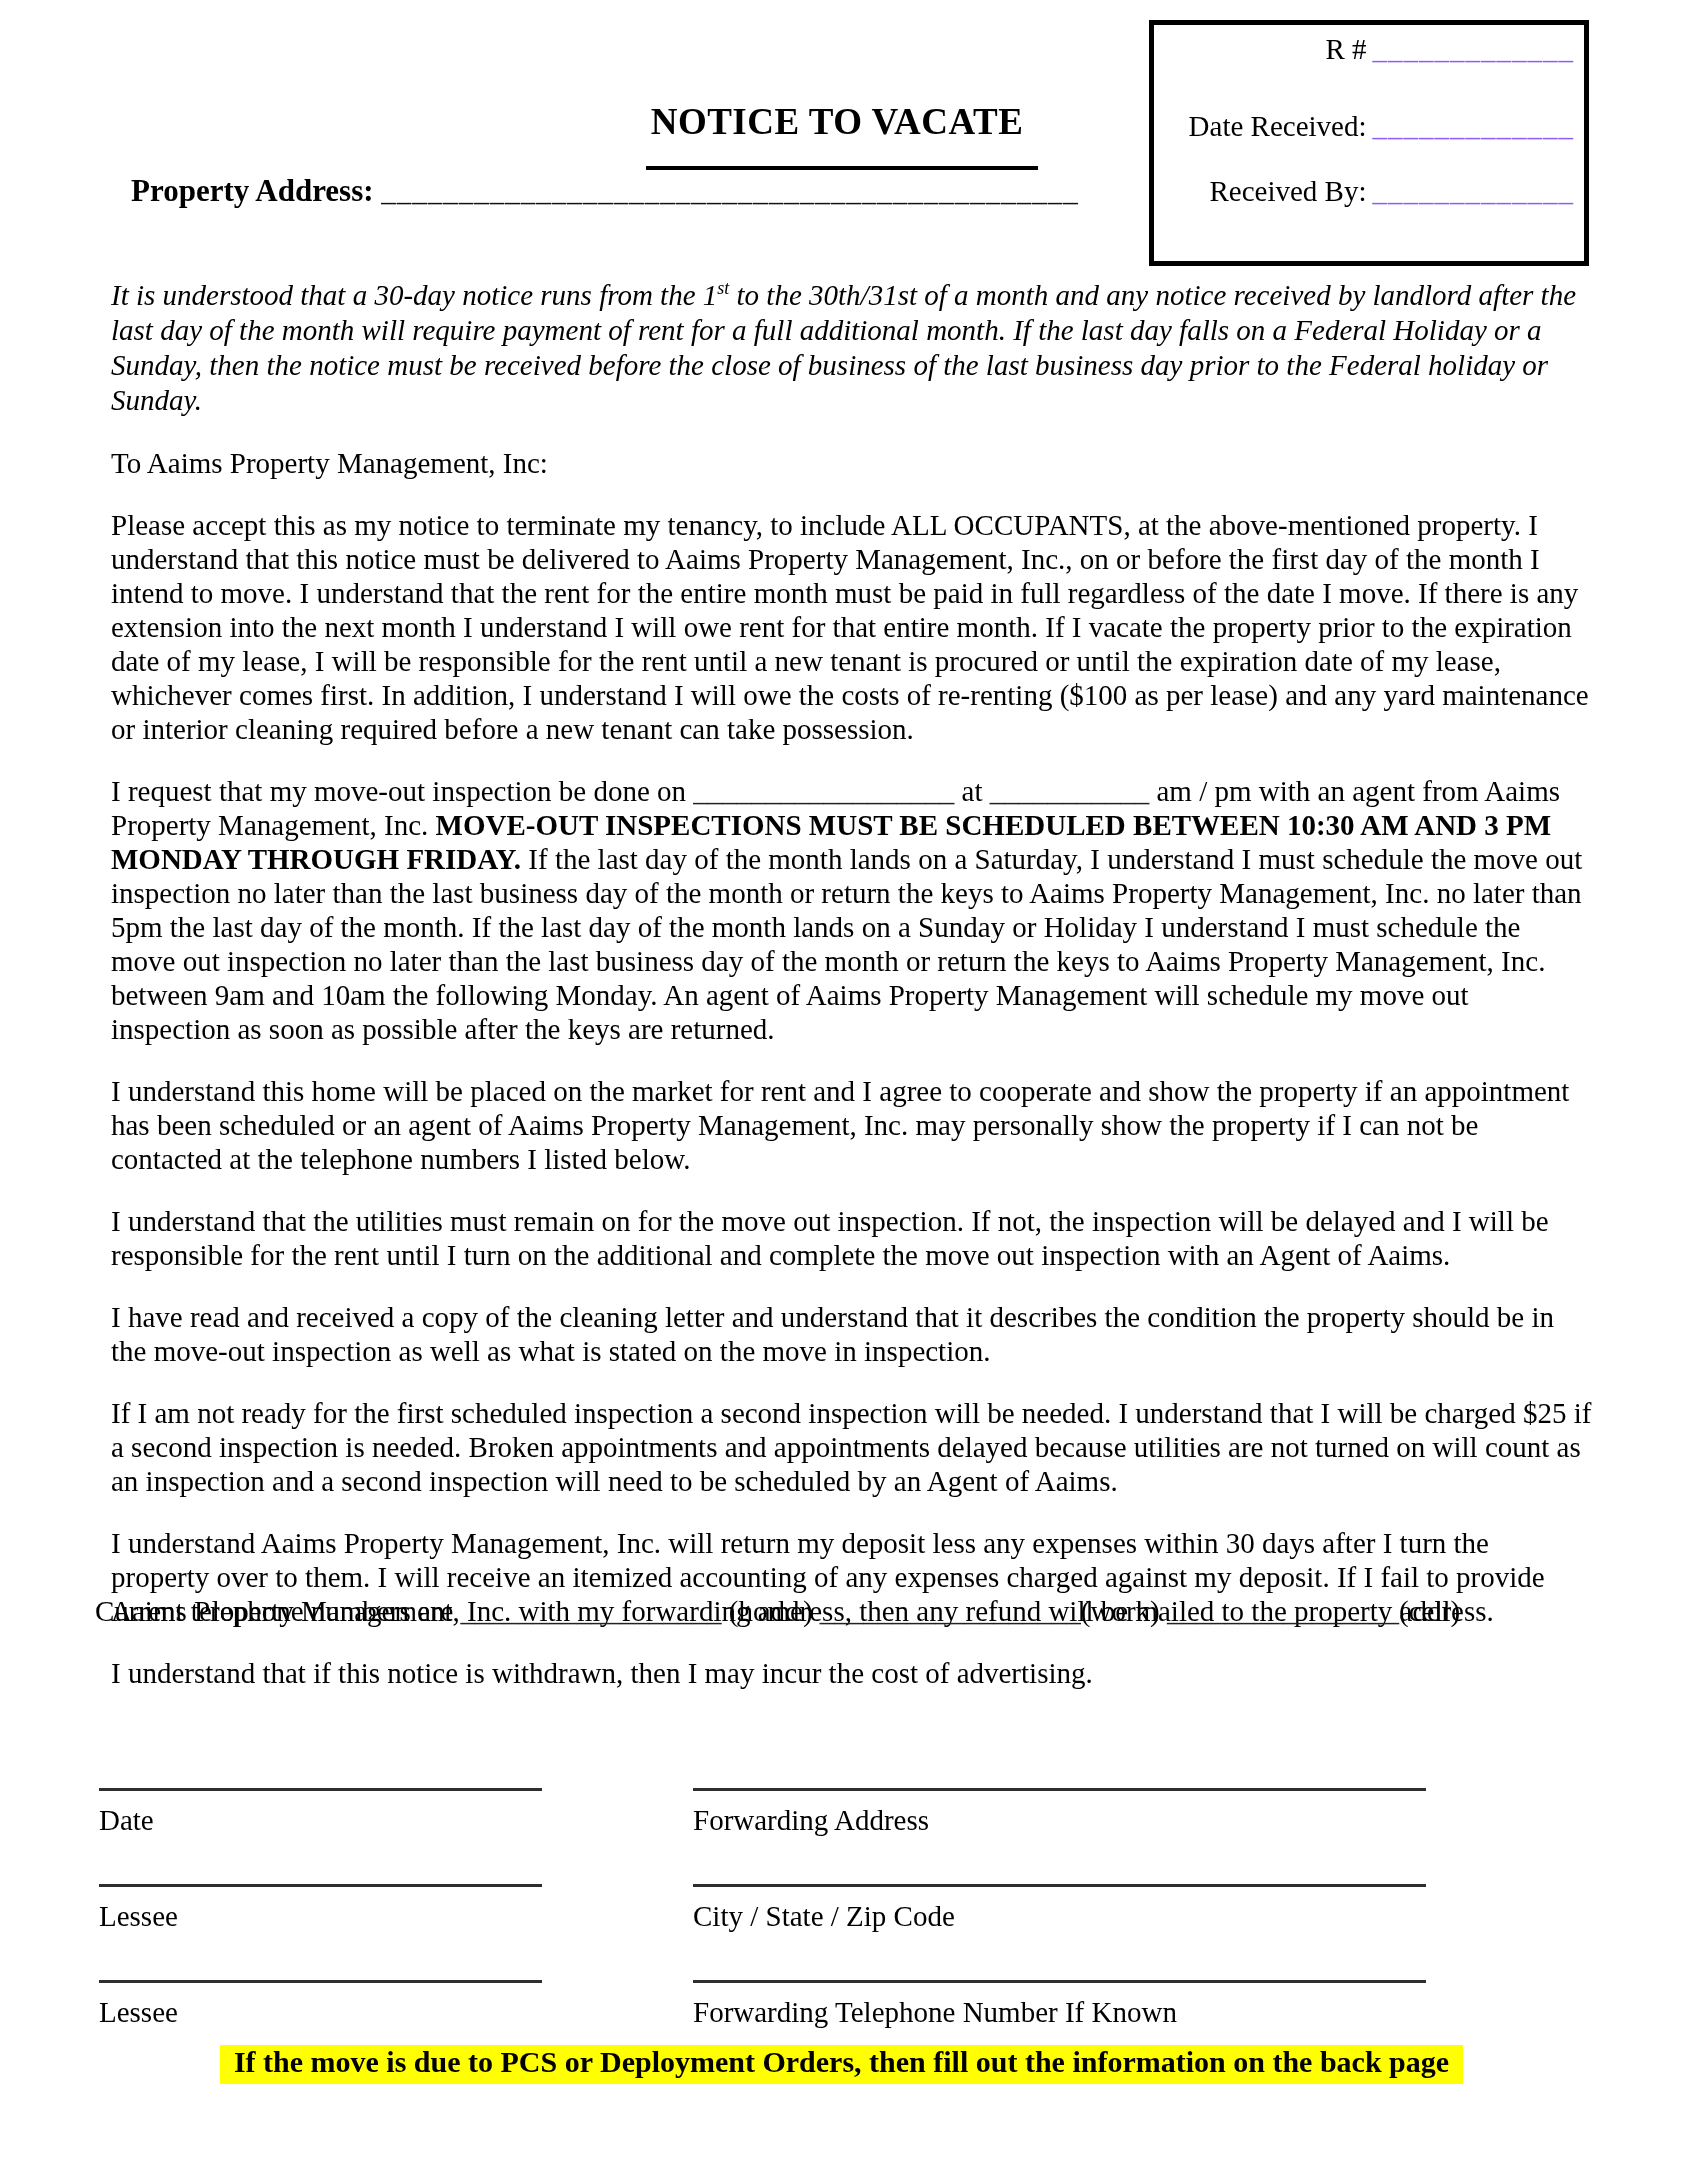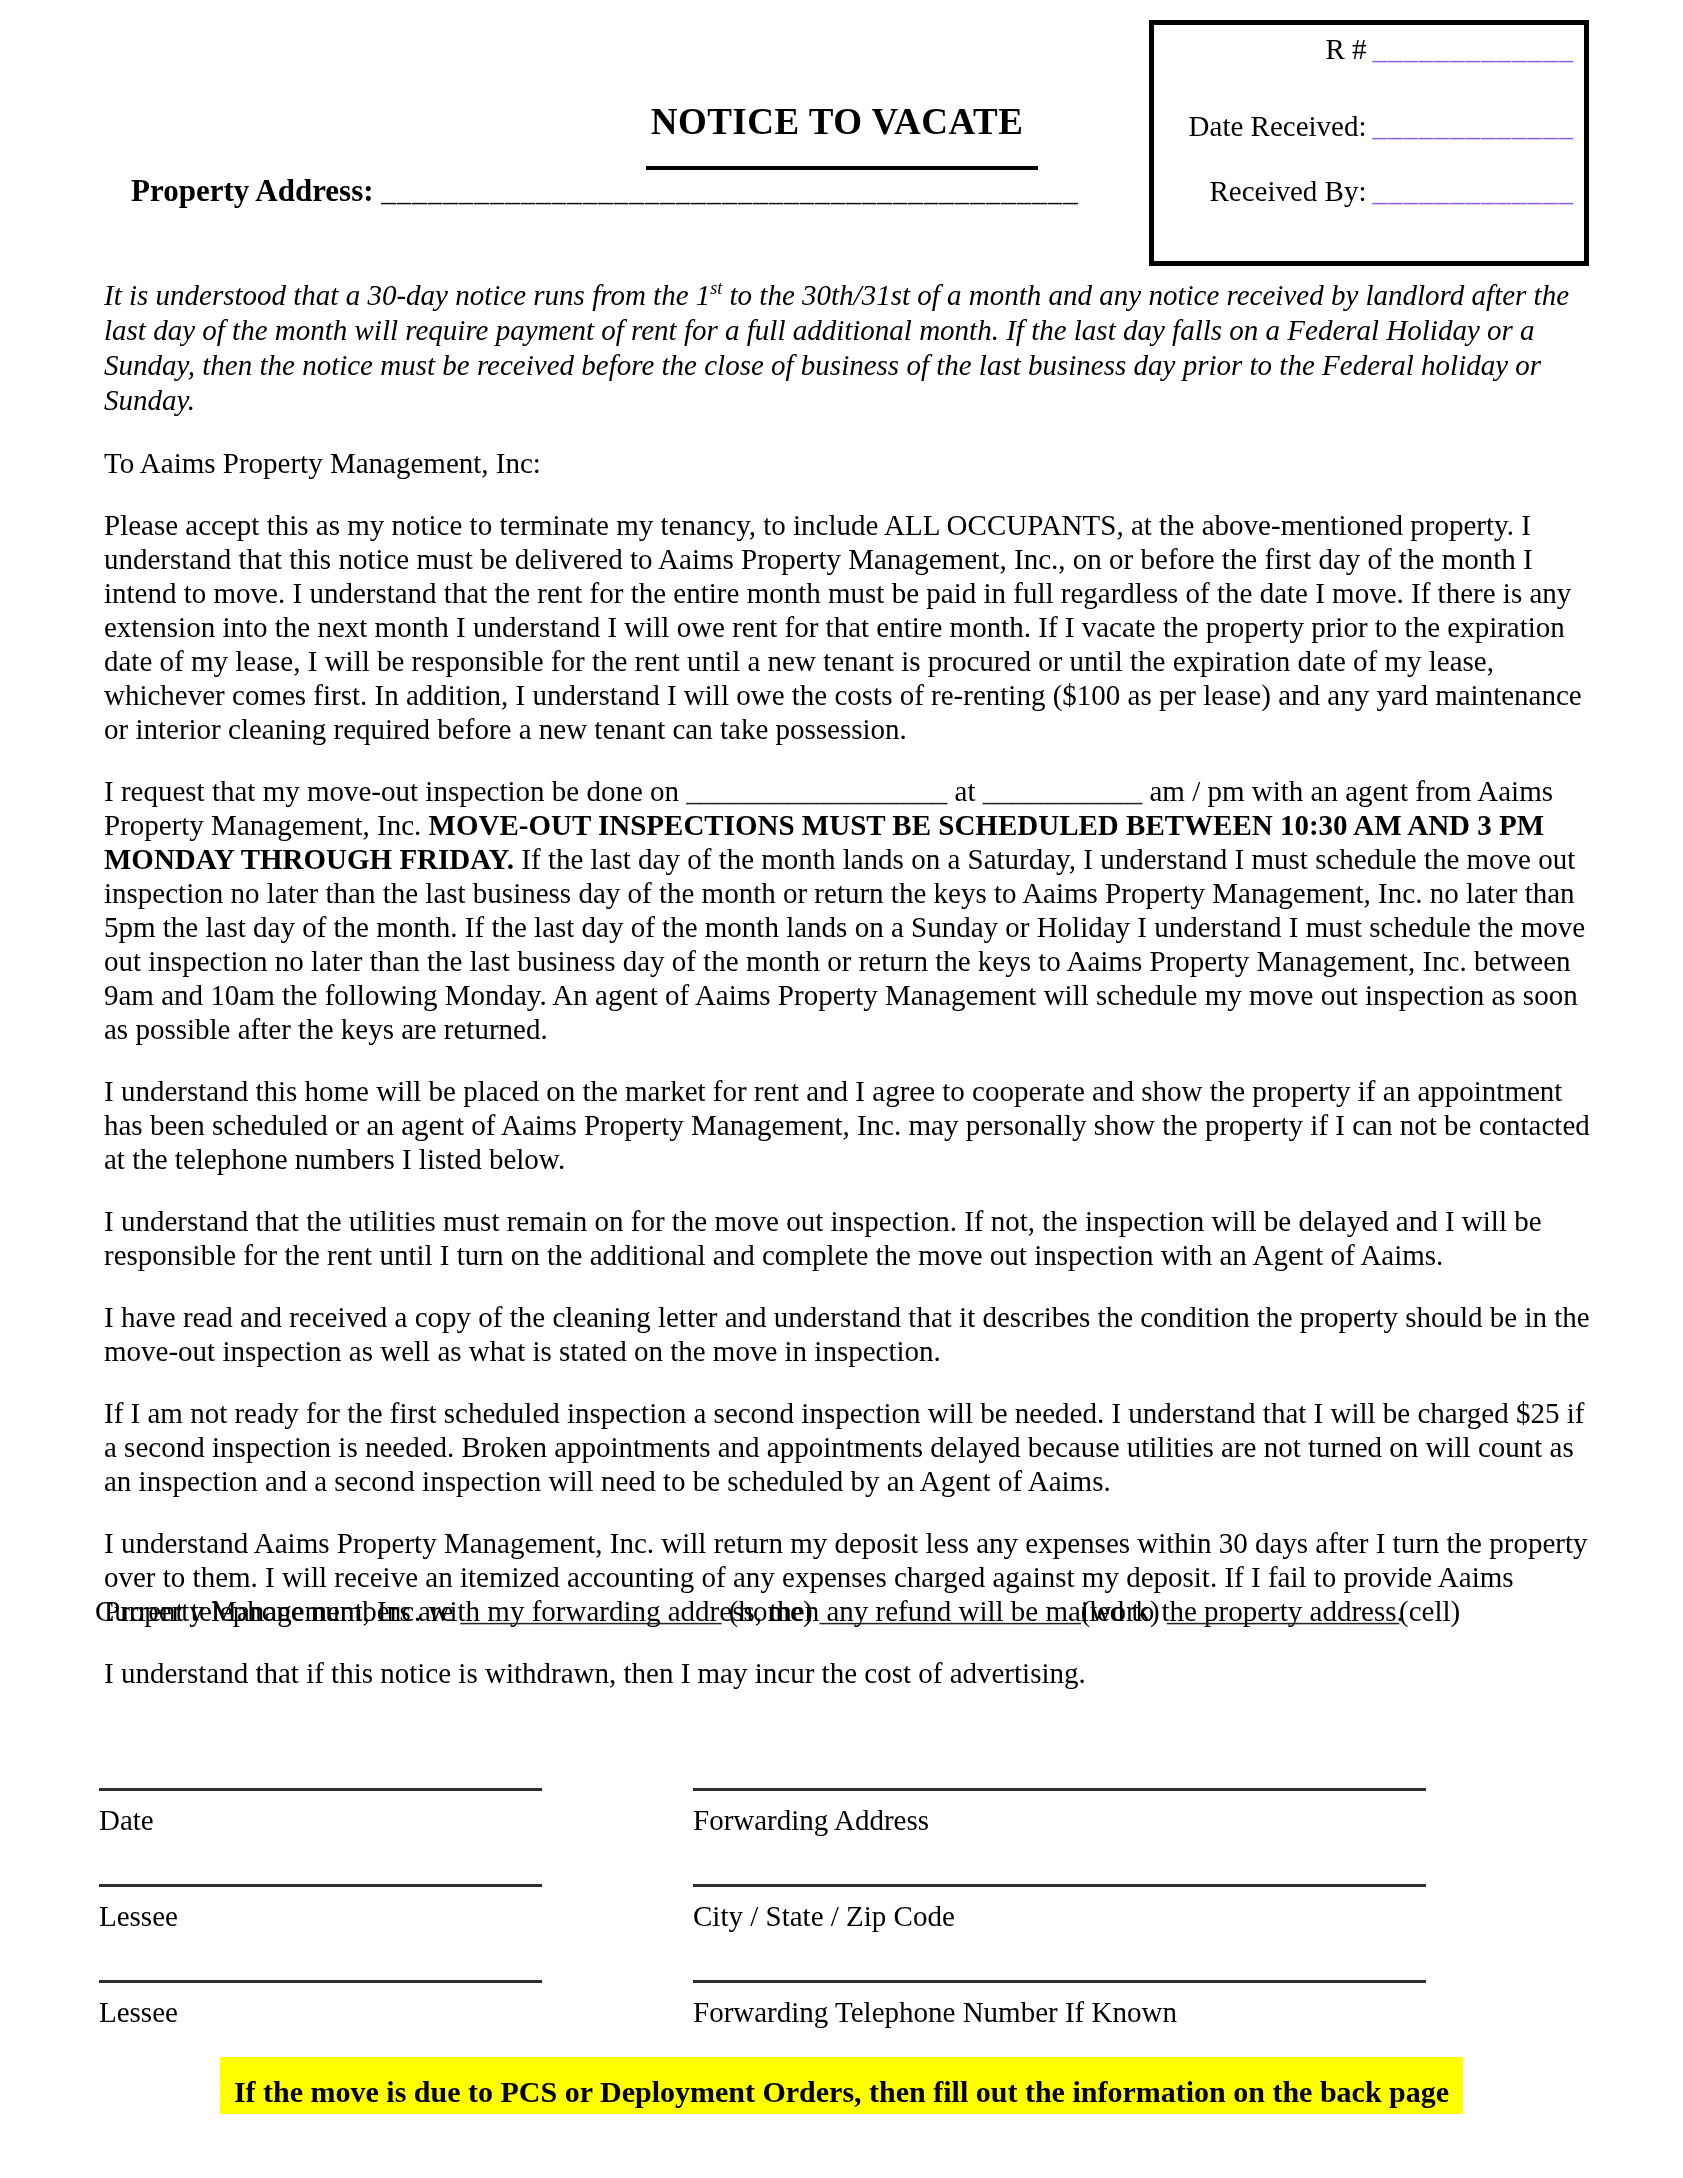--- a/index.html
+++ b/index.html
@@ -76,21 +76,21 @@
   
   .content {
     position: absolute;
     top: 278px;
     left: 95px;
     width: 1497px;
     font-size: 29px;
     line-height: 34px;
     text-align: left;
   }
-  .content p { margin: 0 0 28px 9px; }
+  .content p { margin: 0 0 28px 16px; }
   .intro {
     font-style: italic;
     line-height: 35px;
   }
   .intro sup { font-size: 0.62em; line-height: 0; }
   .bold-inline { font-weight: bold; }
   .inline-blank { color:#222; }
 
   
   .phone-line {
@@ -122,22 +122,21 @@
     position: absolute;
     top: 2045px;
     left: 0;
     width: 100%;
     text-align: center;
   }
   .pcs-note span {
     display: inline-block;
     font-size: 30px;
     font-weight: bold;
-    padding: 18px 14px 5px 14px;
-    margin-top: 12px;
+    padding: 0 14px 5px 14px;
   }
 </style>
 </head>
 <body>
 
 <div class="page">
 
   <div class="received-box">
     <div class="rbox-row r1">
       <span>R #</span>

